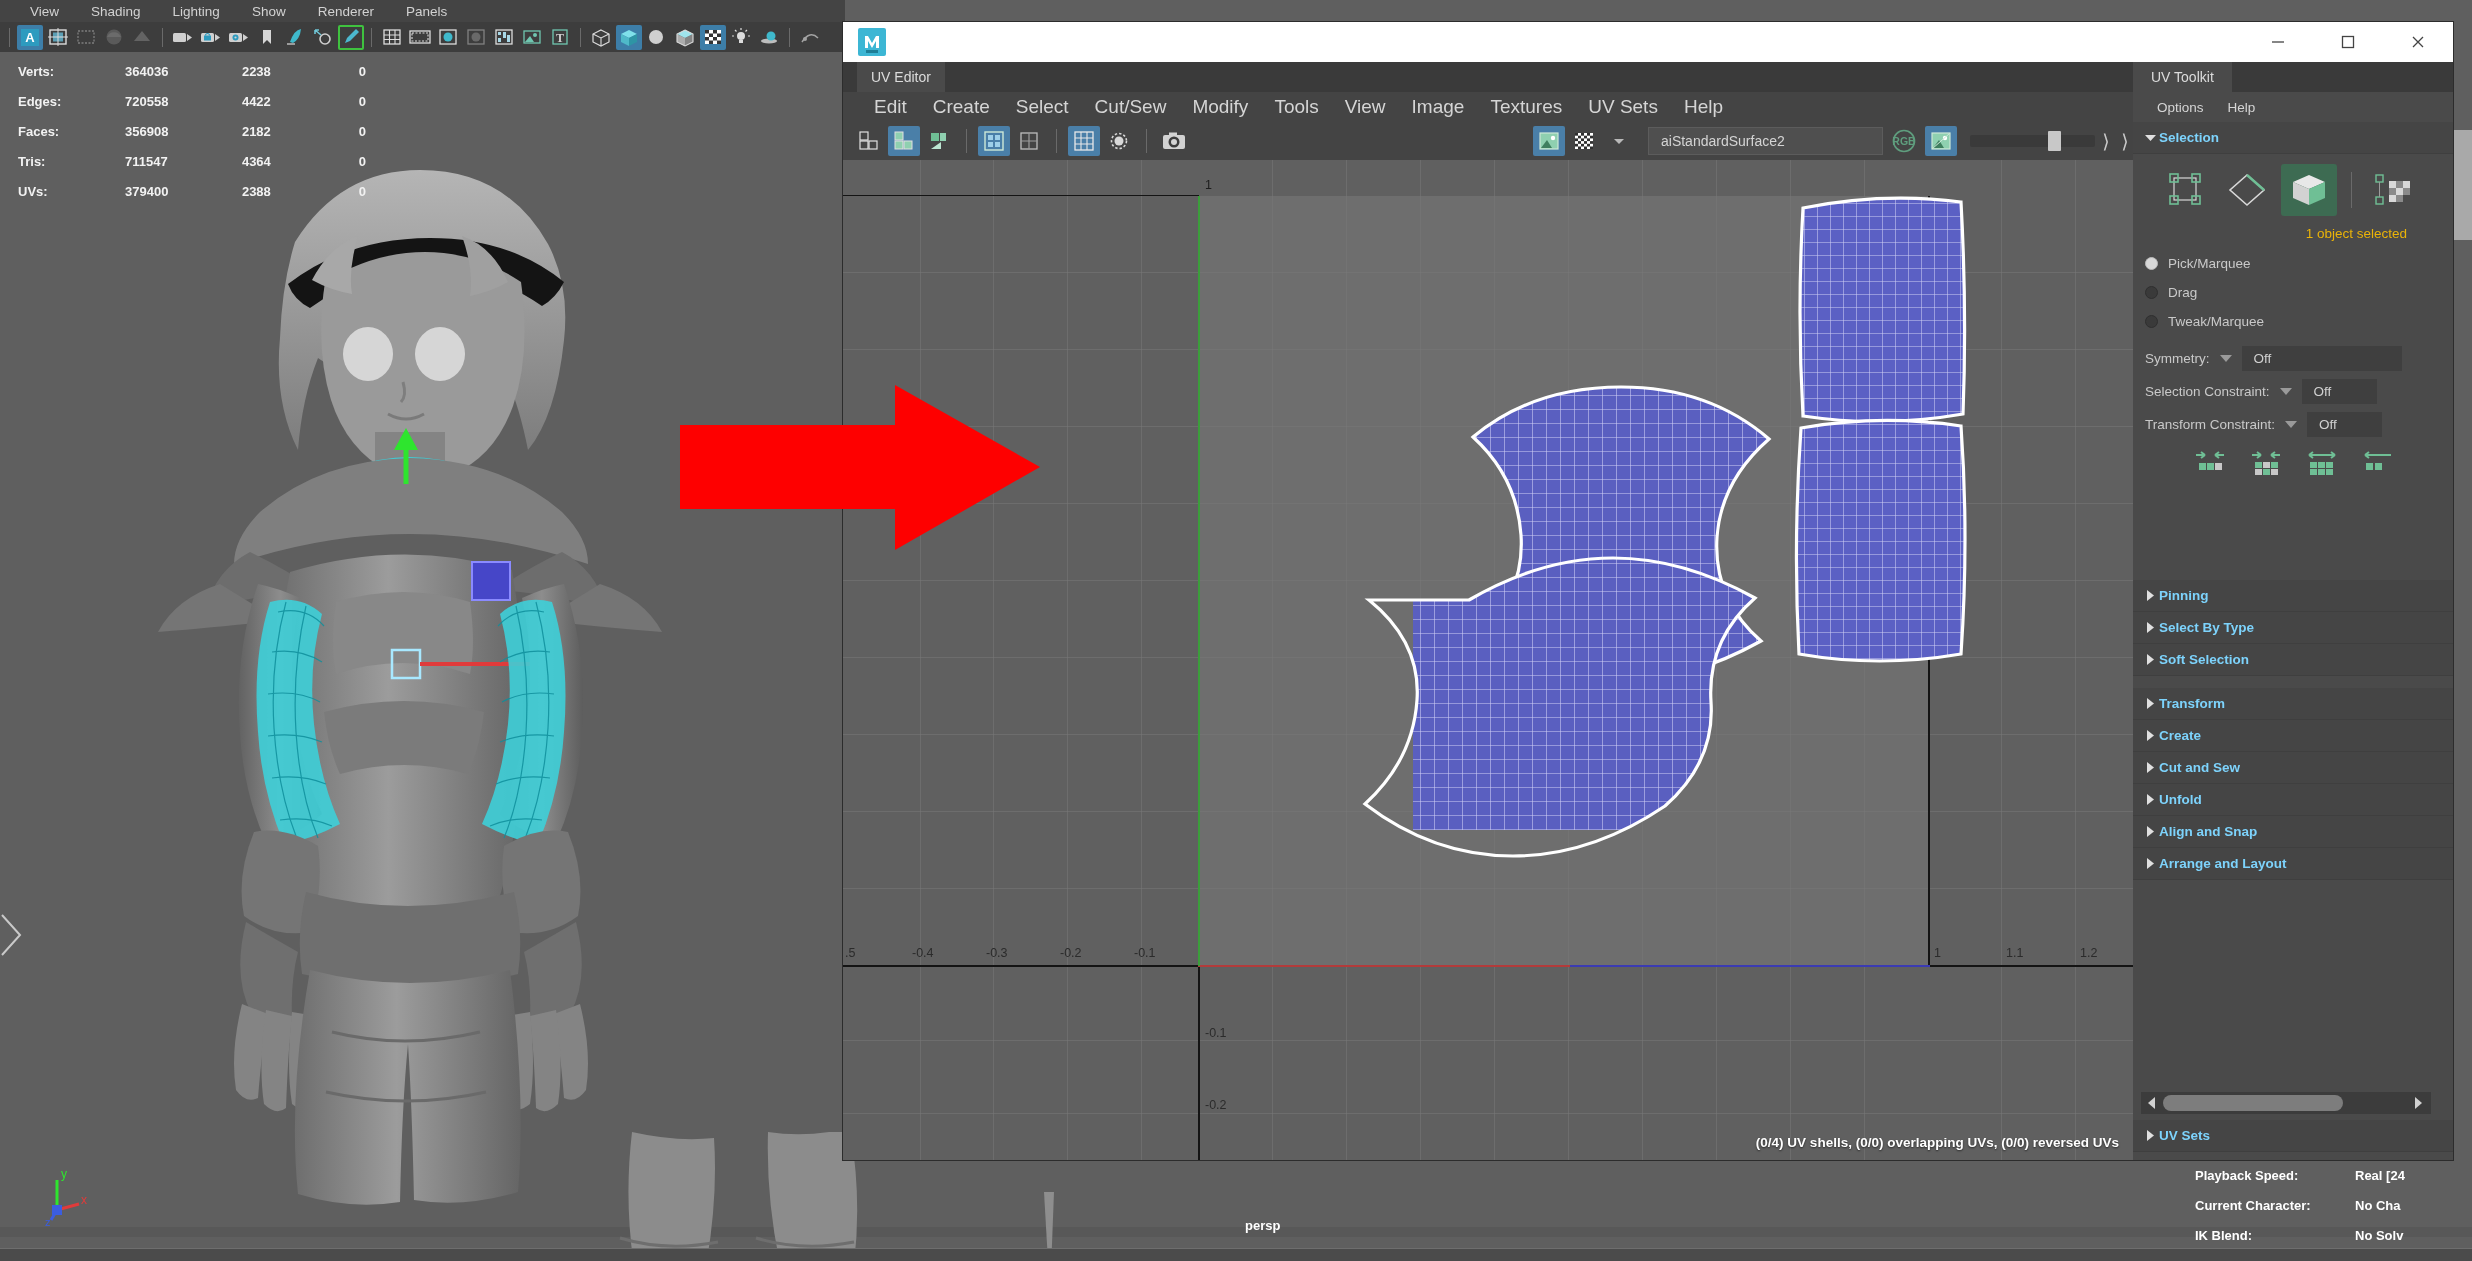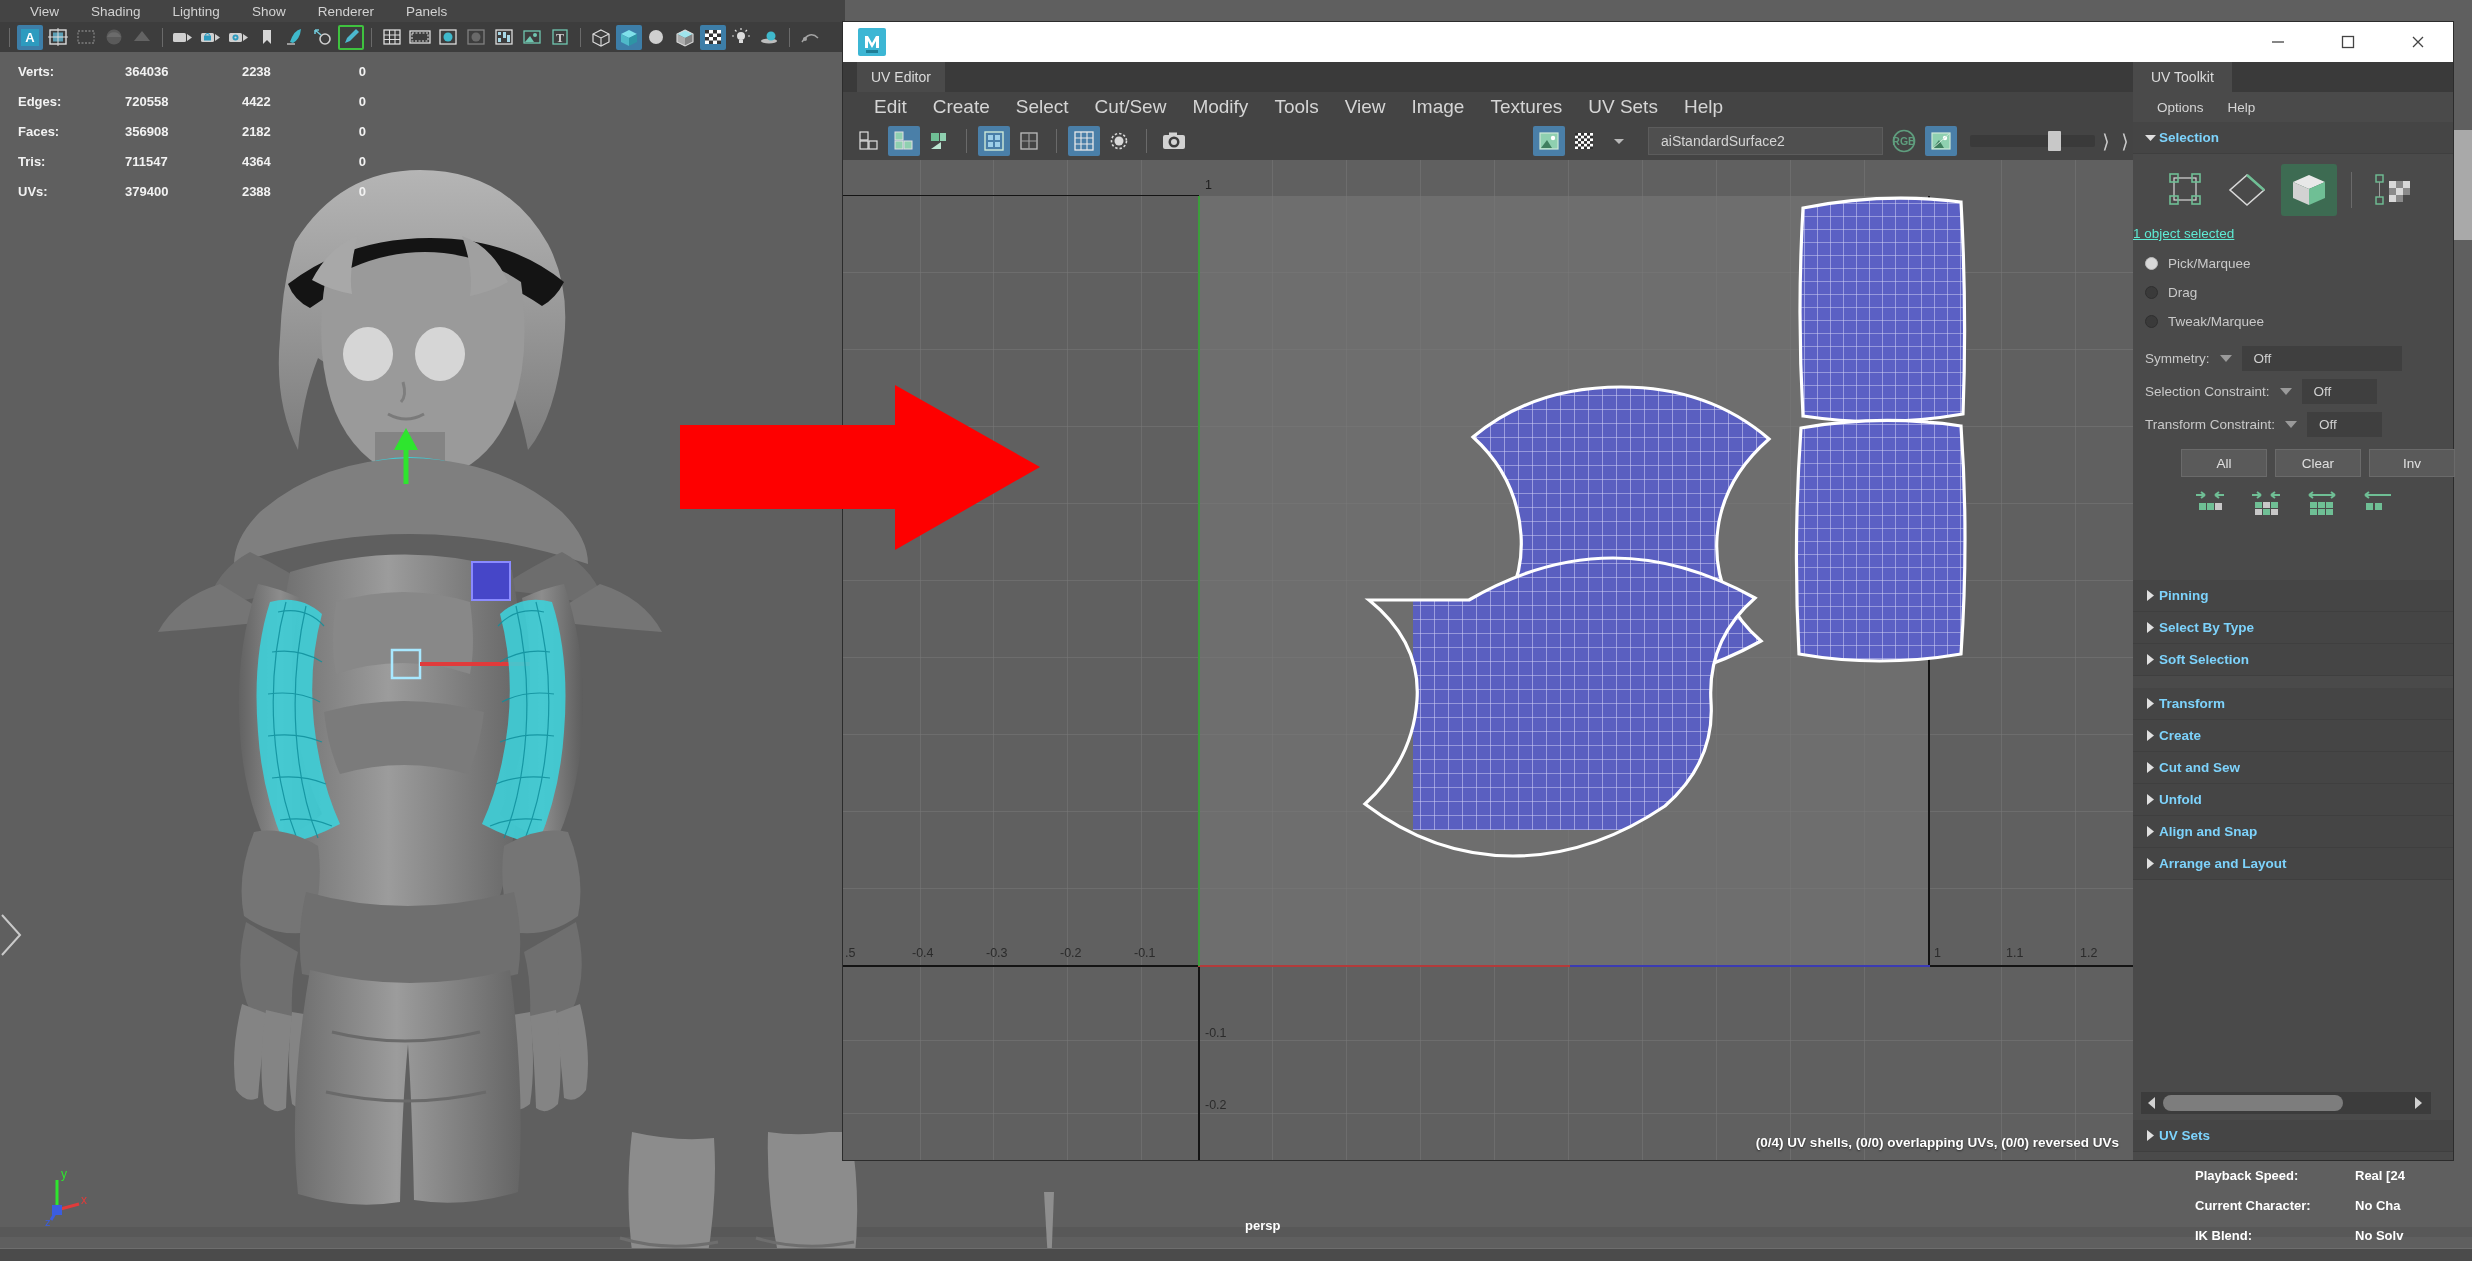--- a/index.html
+++ b/index.html
@@ -145,22 +145,22 @@
     padding-left:8px; color:#7dd3fc; font-size:13.5px; font-weight:bold;
     border-bottom:1px solid #3f3f3f; }
   .tri { width:18px; flex:0 0 auto; display:flex; align-items:center; justify-content:center; }
 
   .tk-section { position:absolute; left:0; width:320px; }
 
   .sel-icons { display:flex; align-items:center; gap:6px; padding:10px 0 4px 24px; }
   .selbtn { width:56px; height:52px; display:flex; align-items:center; justify-content:center;
     border-radius:3px; flex:0 0 auto; }
   .selbtn.on { background:#3d6b52; }
-  .sel-count { text-align:left; color:#5eead4; font-size:13.5px; padding:6px 0 8px 0;
-    margin-right:46px;text-decoration:underline; }
+  .sel-count { text-align:right; color:#eab308; font-size:13.5px; padding:6px 0 8px 0;
+    margin-right:46px; }
 
   .radio-row { display:flex; align-items:center; height:29px; padding-left:12px; }
   .radio { width:13px; height:13px; border-radius:50%; background:#3a3a3a;
     border:1px solid #2f2f2f; margin-right:10px; flex:0 0 auto; }
   .radio.on { background:#d8d8d8; border-color:#bbbbbb; }
   .radio-row span { color:#c9c9c9; font-size:13.5px; }
 
   .fld-row { display:flex; align-items:center; height:33px; padding-left:12px; color:#c9c9c9;
     font-size:13.5px; }
   .fld-row .cap { white-space:nowrap; }
@@ -1006,25 +1006,20 @@
             <span class="cap">Selection Constraint:</span>
             <span class="dd-arrow"></span>
             <span class="fld-val" style="width:75px;">Off</span>
           </div>
           <div class="fld-row">
             <span class="cap">Transform Constraint:</span>
             <span class="dd-arrow"></span>
             <span class="fld-val" style="width:75px;">Off</span>
           </div>
 
-          <div class="btn-row">
-            <div class="tk-btn">All</div>
-            <div class="tk-btn">Clear</div>
-            <div class="tk-btn">Inv</div>
-          </div>
 
           <div class="grow-row">
             <svg width="34" height="28" viewBox="0 0 34 28">
               <path d="M3 8 h9 M12 8 l-4 -3 M12 8 l-4 3" stroke="#6fbf95" stroke-width="2" fill="none"></path>
               <path d="M31 8 h-9 M22 8 l4 -3 M22 8 l4 3" stroke="#6fbf95" stroke-width="2" fill="none"></path>
               <g>
                   <rect x="6" y="16" width="7" height="7" fill="#6fbf95"></rect>
                   <rect x="14" y="16" width="7" height="7" fill="#6fbf95"></rect>
                   <rect x="22" y="16" width="7" height="7" fill="#c8c8c8"></rect>
                 </g>

